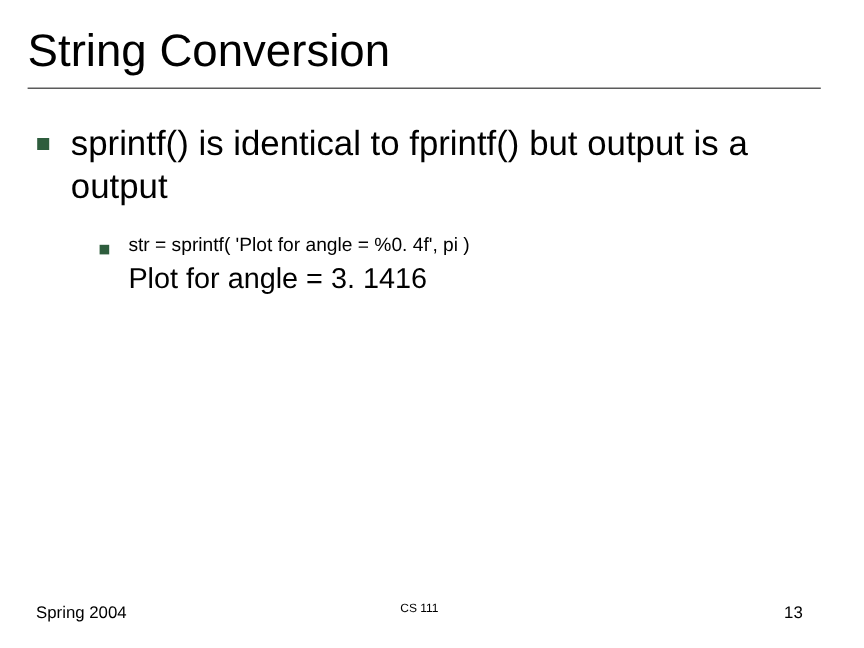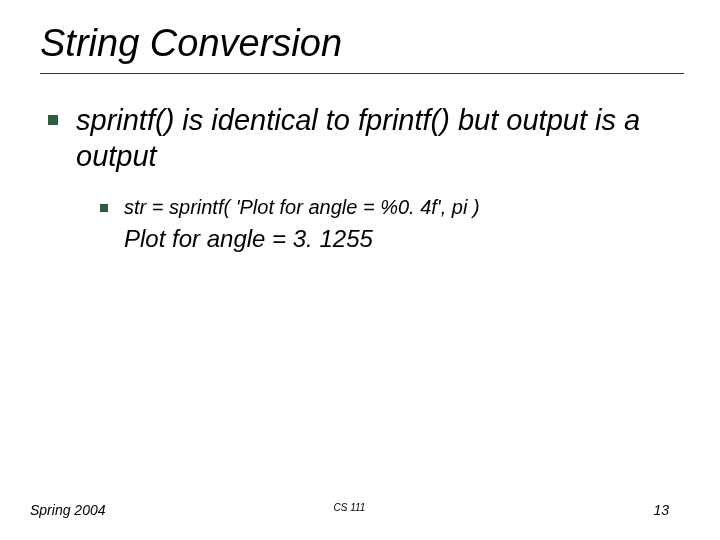--- a/index.html
+++ b/index.html
@@ -1,26 +1,26 @@
 <!DOCTYPE html>
 <html><head>
 <meta charset="utf-8">
 <style>
   * { margin: 0; padding: 0; box-sizing: border-box; }
   html, body { width: 720px; height: 540px; background: #fff; font-family: Verdana, Arial, sans-serif; color: #000; }
-  .slide { position: relative; width: 720px; height: 540px; padding: 22px 36px 0 40px; font-style: italic; }
+  .slide { position: relative; width: 720px; height: 540px; padding: 22px 36px 0 23px; }
   .title { font-family: "Trebuchet MS", Tahoma, sans-serif; font-size: 38px; font-weight: 400; letter-spacing: 0; }
   .rule { border: none; border-top: 1px solid #333; margin: 8px 0 28px 0; }
   .lvl1 { display: flex; align-items: flex-start; margin-left: 8px; }
   .lvl1 .bullet { flex: 0 0 auto; width: 10px; height: 10px; background: #2e5d3d; margin-top: 13px; margin-right: 18px; }
   .lvl1 .text { font-family: "Trebuchet MS", Tahoma, sans-serif; font-size: 29px; line-height: 1.25; }
   .lvl2-wrap { margin-top: 18px; margin-left: 60px; }
   .lvl2 { display: flex; align-items: flex-start; }
   .lvl2 .bullet { flex: 0 0 auto; width: 8px; height: 8px; background: #2e5d3d; margin-top: 11px; margin-right: 16px; }
-  .lvl2 .text { font-family: "Trebuchet MS", Tahoma, sans-serif; font-size: 20px; line-height: 1.45; }
+  .lvl2 .text { font-family: "Trebuchet MS", Tahoma, sans-serif; font-size: 16px; line-height: 1.45; }
   .out-line { font-family: "Trebuchet MS", Tahoma, sans-serif; font-size: 24px; line-height: 1.45; margin-left: 24px; }
   .footer { position: absolute; bottom: 22px; left: 0; width: 699px; padding: 0 30px; display: flex; justify-content: space-between; align-items: baseline; font-family: "Trebuchet MS", Tahoma, sans-serif; }
   .footer-left { font-size: 14px; }
   .footer-center { position: absolute; left: 50%; transform: translateX(-50%); font-size: 10px; }
   .footer-right { font-size: 14px; }
 </style>
 </head>
 <body>
 
 <div class="slide">
@@ -31,21 +31,21 @@
   <div class="lvl1">
     <span class="bullet"></span>
     <span class="text">sprintf() is identical to fprintf() but output is a output</span>
   </div>
 
   <div class="lvl2-wrap">
     <div class="lvl2">
       <span class="bullet"></span>
       <span class="text">str = sprintf( 'Plot for angle = %0. 4f', pi )</span>
     </div>
-    <div class="out-line">Plot for angle = 3. 1255</div>
+    <div class="out-line">Plot for angle = 3. 1416</div>
   </div>
 
   <div class="footer">
     <span class="footer-left">Spring 2004</span>
     <span class="footer-center">CS 111</span>
     <span class="footer-right">13</span>
   </div>
 
 </div>
 

